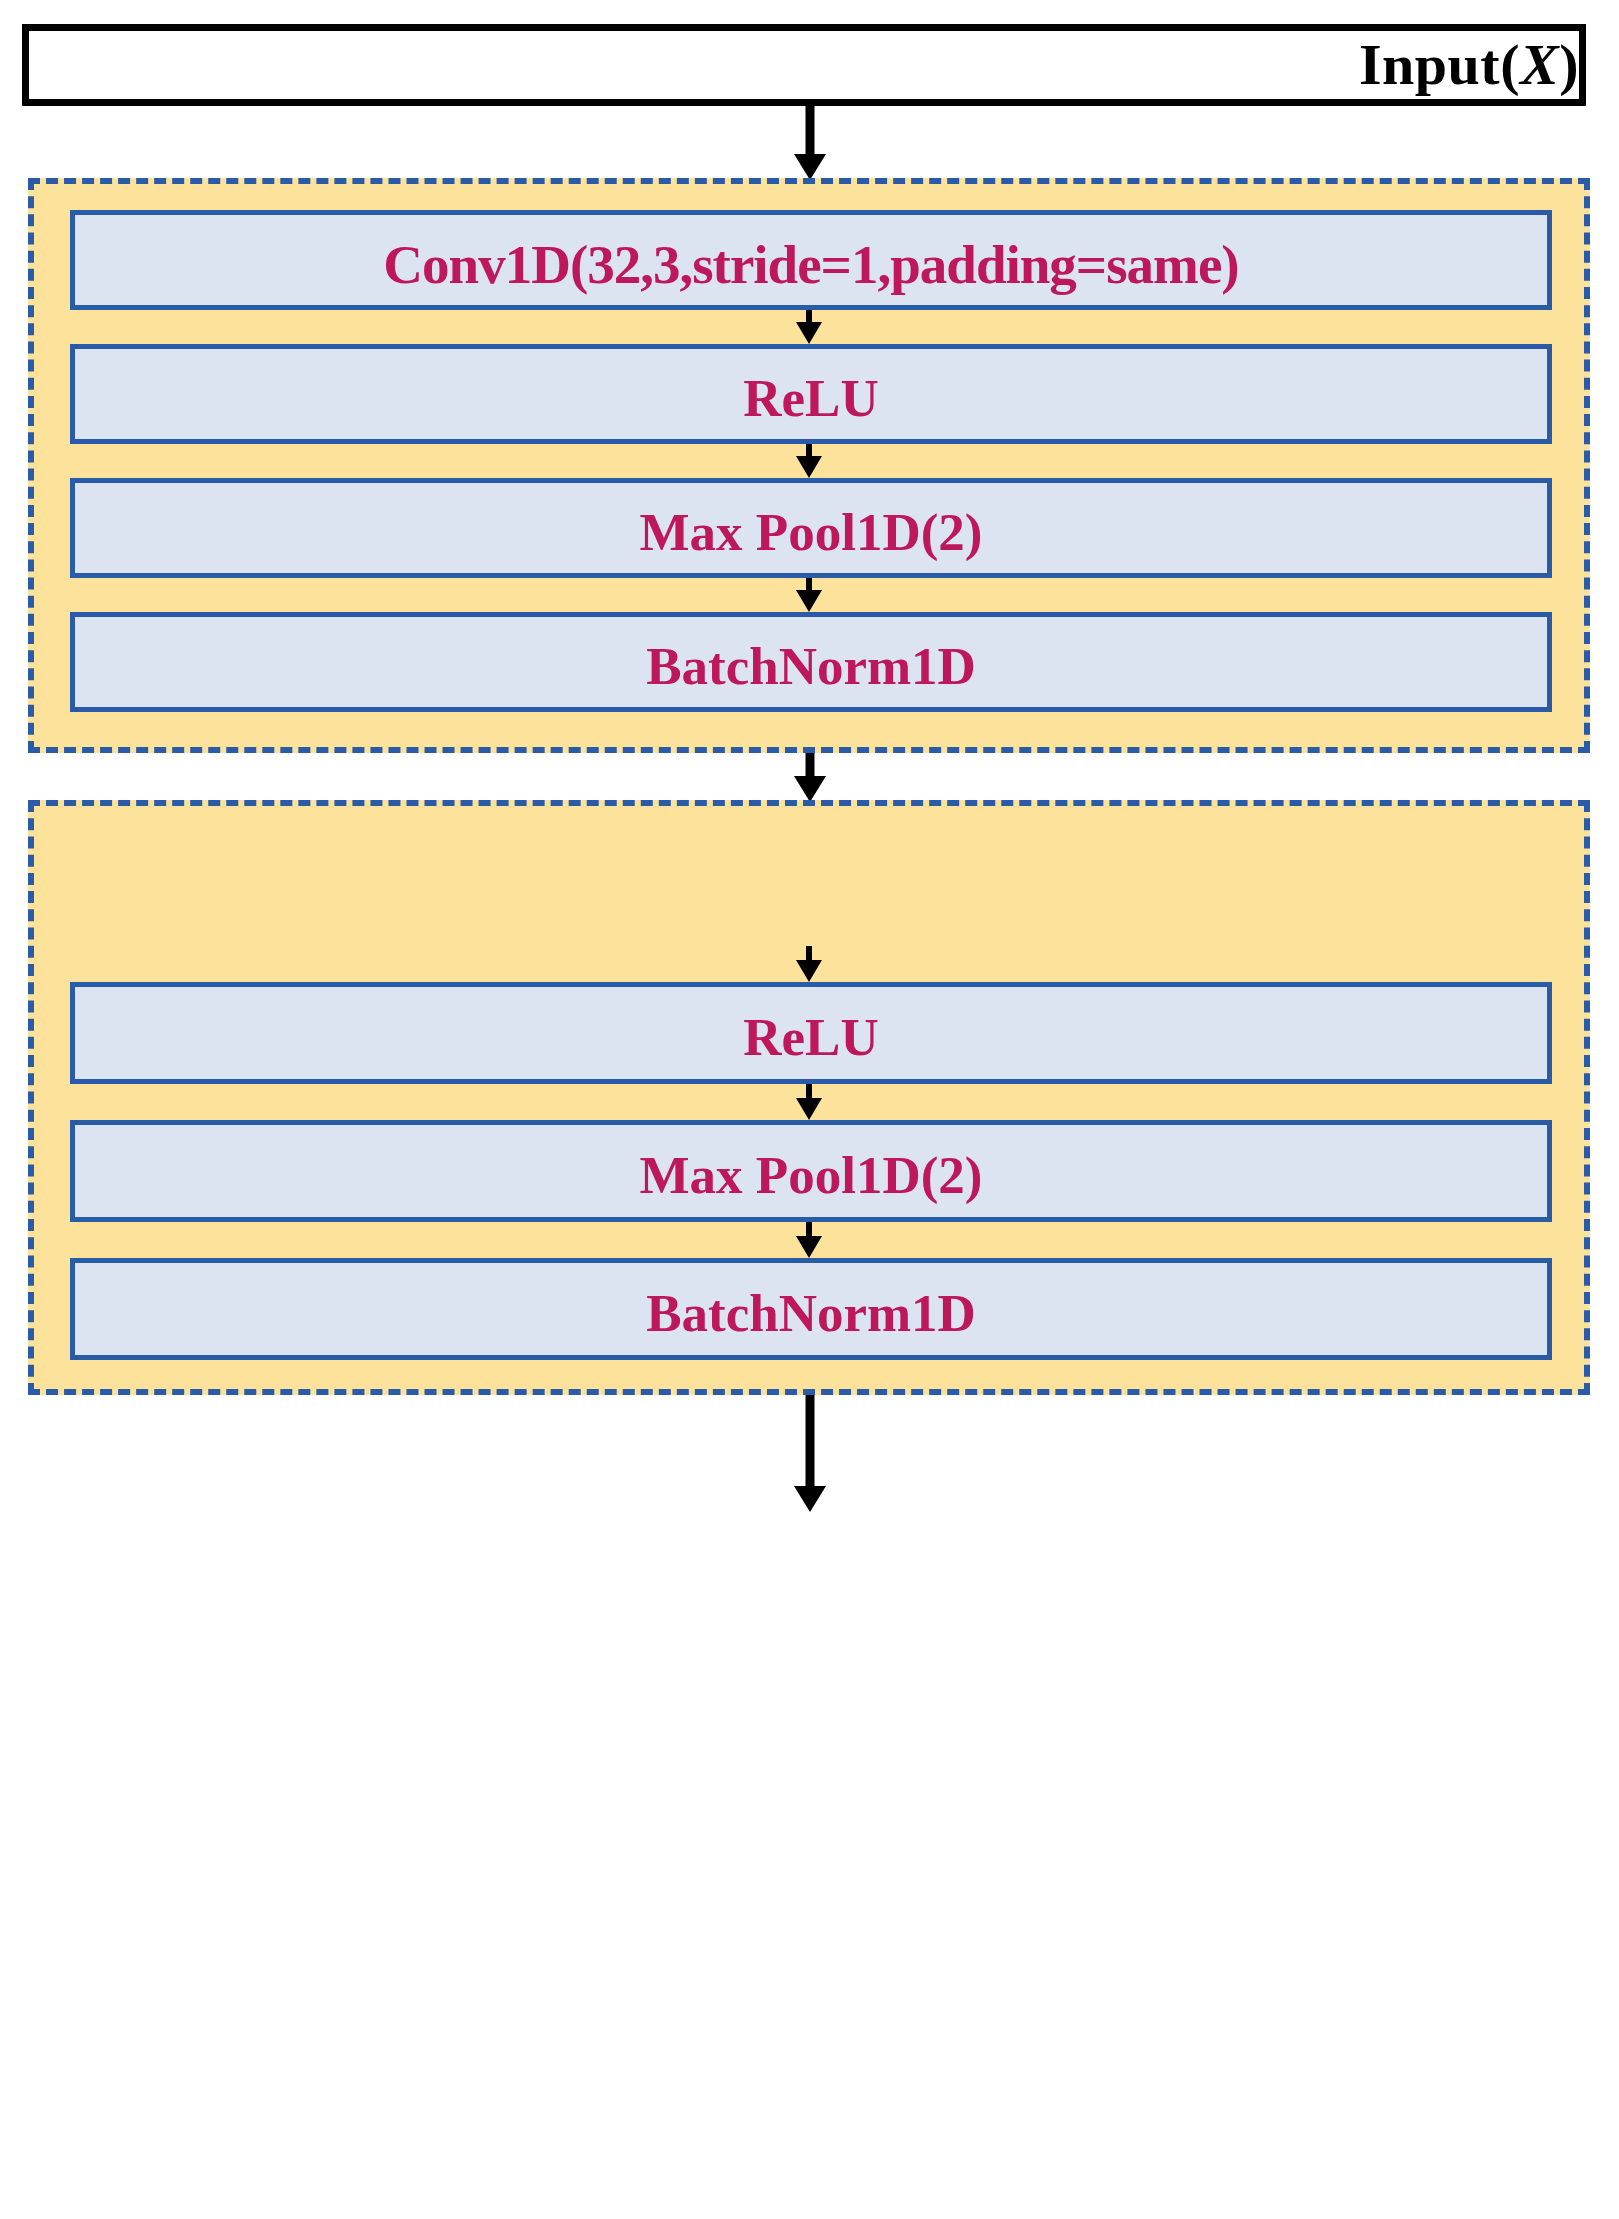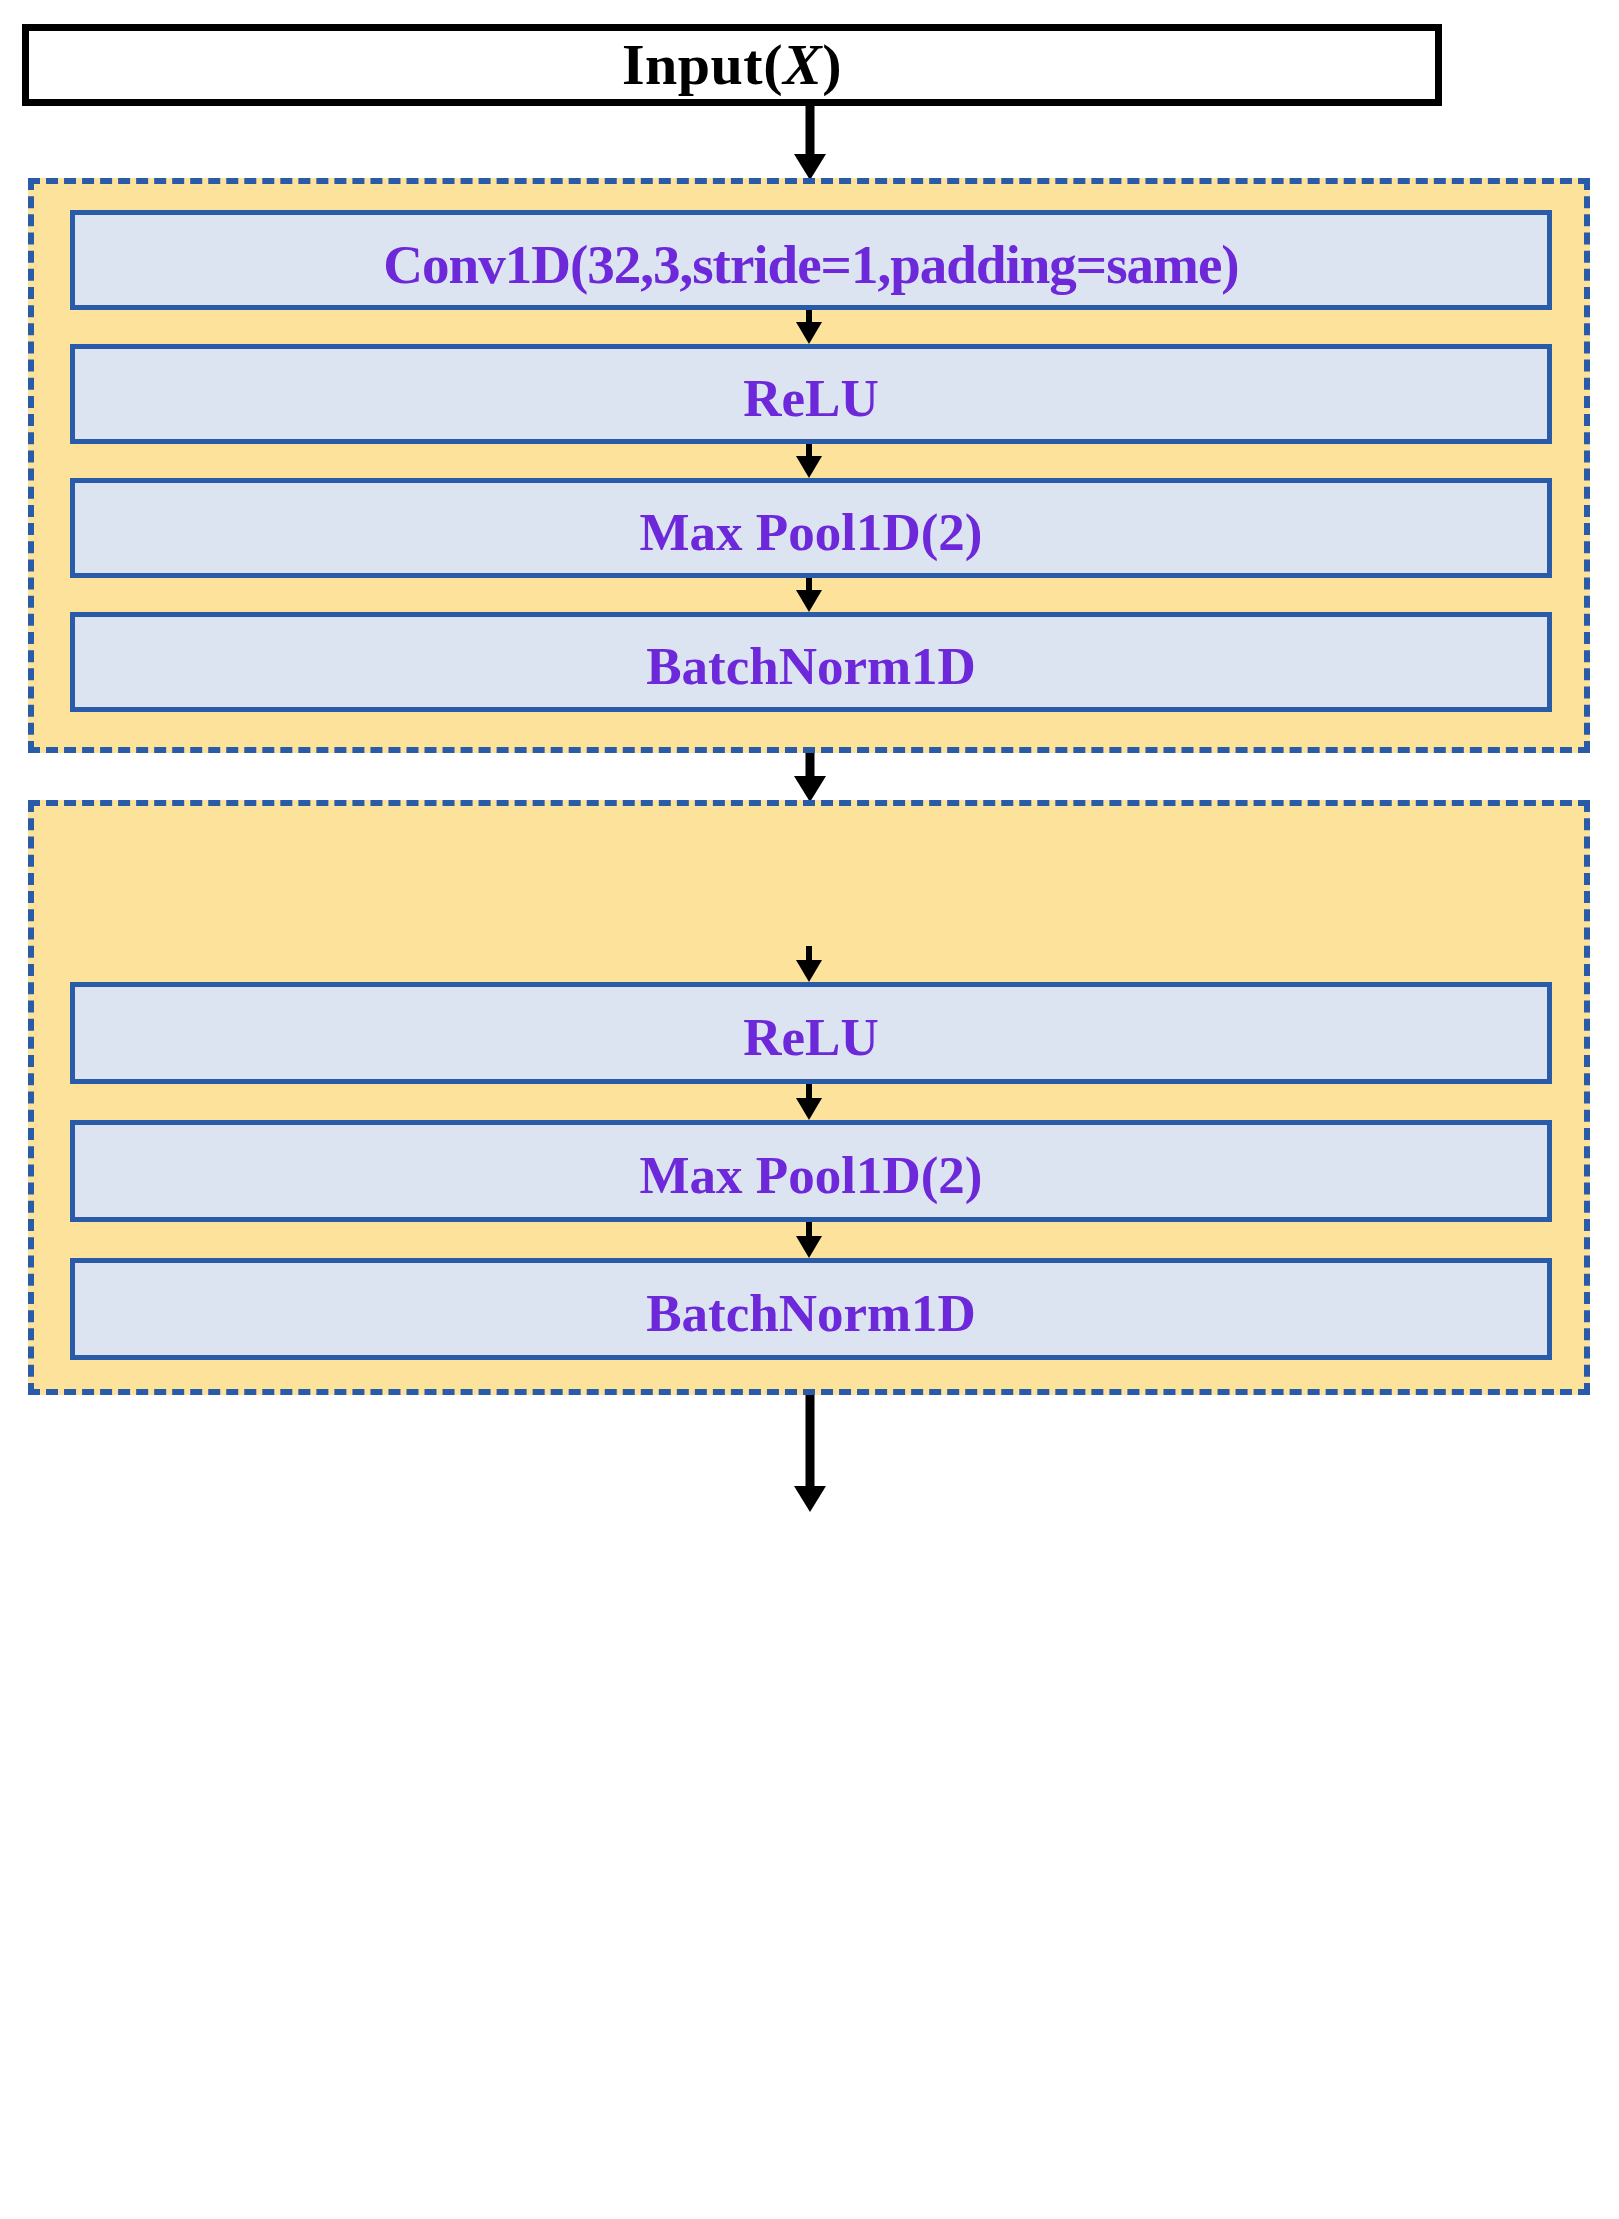--- a/index.html
+++ b/index.html
@@ -17,27 +17,27 @@
     width: 1619px;
     height: 2219px;
     background: #ffffff;
     overflow: hidden;
   }
 
   
   .terminal-box {
     position: absolute;
     left: 22px;
-    width: 1420px;
+    width: 1564px;
     box-sizing: border-box;
     background: #ffffff;
     border: 7px solid #000000;
     display: flex;
     align-items: center;
-    justify-content: center;
+    justify-content: flex-end;
   }
   .terminal-label {
     font-size: 58px;
     font-weight: bold;
     color: #000000;
     letter-spacing: 0.5px;
     line-height: 1;
     white-space: nowrap;
   }
   .terminal-label .var {
@@ -67,21 +67,21 @@
     box-sizing: border-box;
     background: #DCE4F2;
     border: 5px solid #2A5BA8;
     display: flex;
     align-items: center;
     justify-content: center;
   }
   .layer-label {
     font-size: 53px;
     font-weight: bold;
-    color: #6d28d9;
+    color: #be185d;
     line-height: 1;
     white-space: nowrap;
     margin-top: 8px;
   }
   .layer-label.wide {
     font-size: 55px;
     letter-spacing: -1px;
   }
 
   

